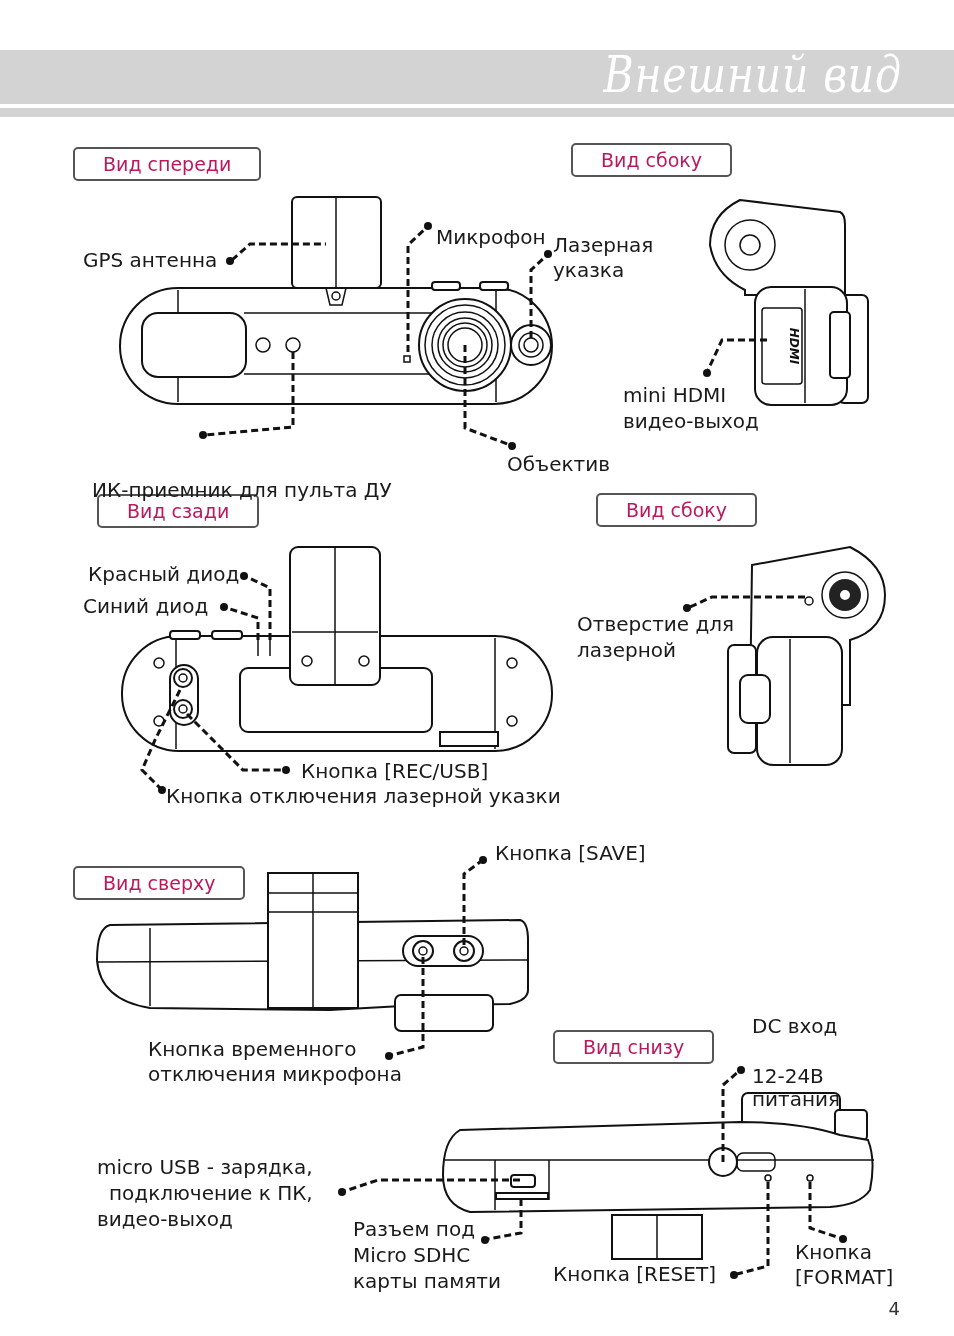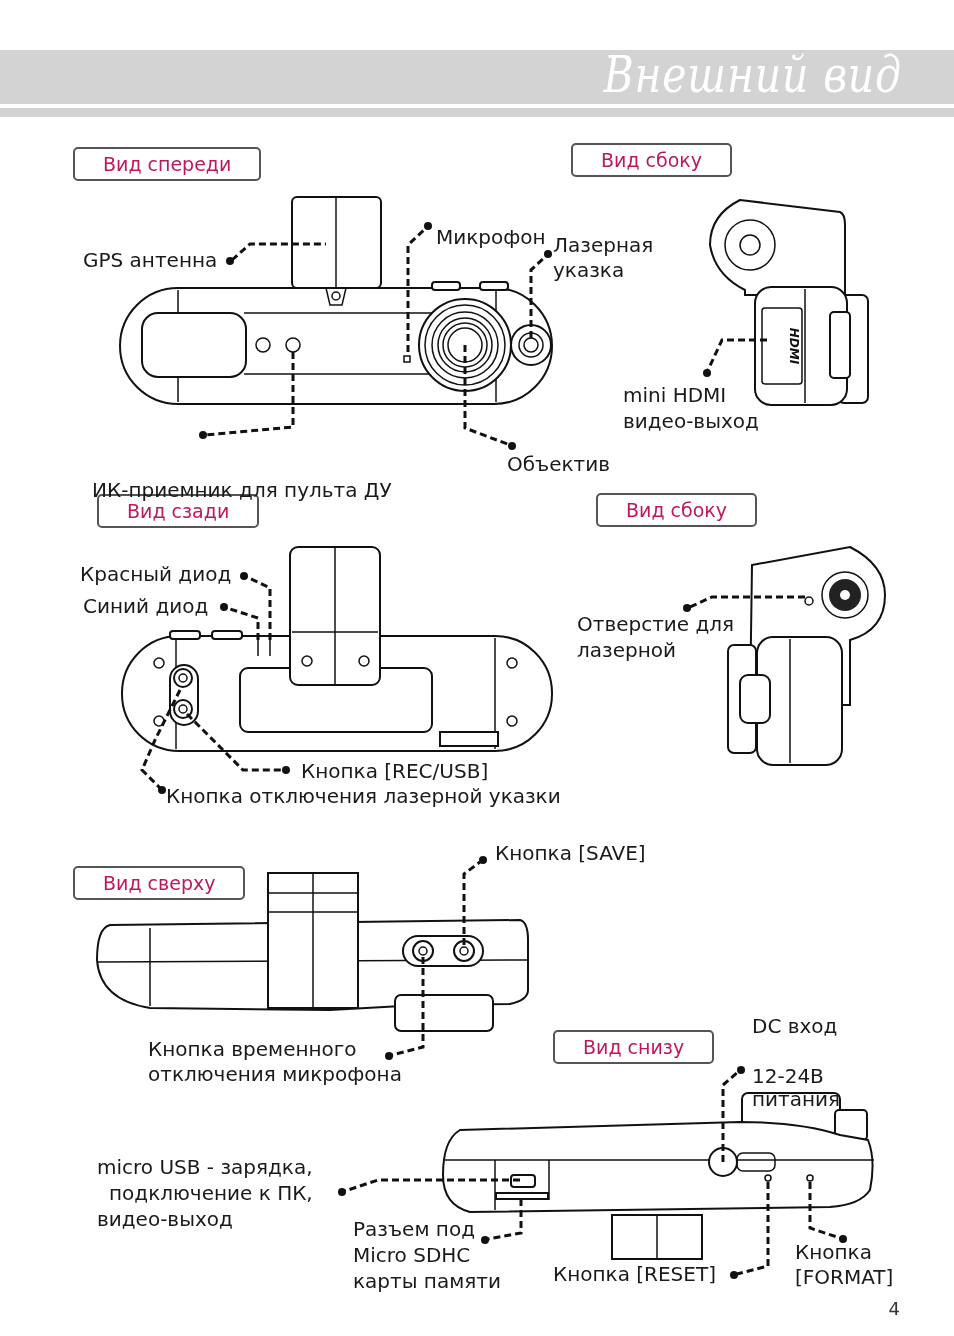--- a/index.html
+++ b/index.html
@@ -192,21 +192,21 @@
 <div class="lbl" style="left:83px;top:248px;">GPS антенна</div>
 <div class="lbl" style="left:436px;top:214px;margin-top:11px;">Микрофон</div>
 <div class="lbl" style="left:553px;top:233px;">Лазерная</div>
 <div class="lbl" style="left:553px;top:258px;">указка</div>
 <div class="lbl" style="left:92px;top:438px;margin-top:40px;">ИК-приемник для пульта ДУ</div>
 <div class="lbl" style="left:471px;top:452px;margin-left:36px;">Объектив</div>
 
 <div class="lbl" style="left:623px;top:383px;">mini HDMI</div>
 <div class="lbl" style="left:623px;top:409px;">видео-выход</div>
 
-<div class="lbl" style="left:80px;top:562px;">Красный диод</div>
+<div class="lbl" style="left:88px;top:562px;">Красный диод</div>
 <div class="lbl" style="left:83px;top:594px;">Синий диод</div>
 <div class="lbl" style="left:301px;top:759px;">Кнопка [REC/USB]</div>
 <div class="lbl" style="left:166px;top:784px;">Кнопка отключения лазерной указки</div>
 
 <div class="lbl" style="left:577px;top:612px;">Отверстие для</div>
 <div class="lbl" style="left:577px;top:638px;">лазерной</div>
 
 <div class="lbl" style="left:495px;top:841px;">Кнопка [SAVE]</div>
 <div class="lbl" style="left:148px;top:1037px;">Кнопка временного</div>
 <div class="lbl" style="left:148px;top:1062px;">отключения микрофона</div>

